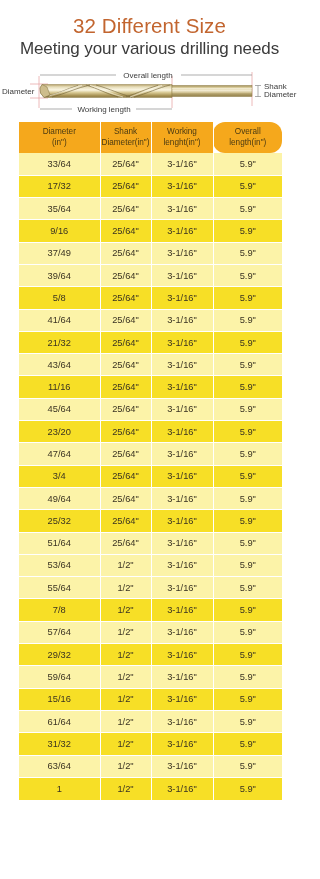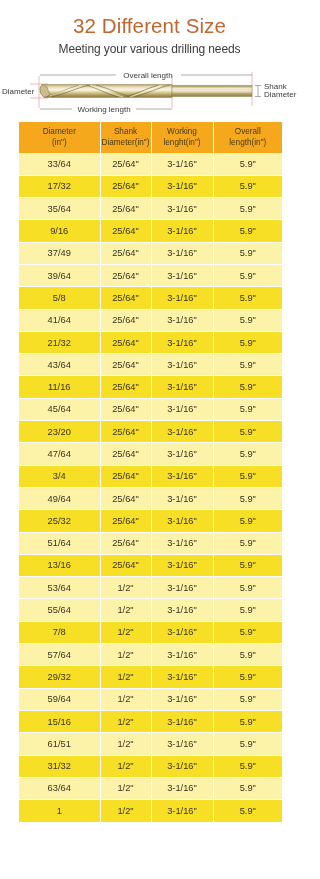--- a/index.html
+++ b/index.html
@@ -29,21 +29,21 @@
   .title {
     font-size: 20.5px;
     line-height: 25px;
     color: #c2652f;
     font-weight: 400;
     letter-spacing: 0.1px;
   }
 
   .subtitle {
     margin-top: 3px;
-    font-size: 12px;
+    font-size: 17px;
     line-height: 16px;
     color: #3b3b3b;
     font-weight: 400;
     letter-spacing: -0.1px;
   }
 
   
   .diagram {
     position: relative;
     width: 299px;
@@ -77,21 +77,21 @@
     color: #4a3a12;
     font-size: 8.2px;
     line-height: 10.5px;
     font-weight: 400;
     padding: 5px 1px;
     text-align: center;
     border-right: 1.4px solid #ffffff;
     vertical-align: middle;
     height: 30px;
   }
-  table.spec th:last-child { border-right: none; }
+  table.spec th:last-child { border-right: none; border-radius: 12px; }
 
   table.spec td {
     font-size: 9.3px;
     line-height: 12px;
     color: #3a3322;
     text-align: center;
     padding: 0;
     height: 22.3px;
     border-right: 1.4px solid #ffffff;
     border-bottom: 1.4px solid #ffffff;
@@ -321,26 +321,20 @@
             <td>25/64"</td>
             <td>3-1/16"</td>
             <td>5.9"</td>
           </tr>
           <tr class="row-a">
             <td>51/64</td>
             <td>25/64"</td>
             <td>3-1/16"</td>
             <td>5.9"</td>
           </tr>
-          <tr class="row-b">
-            <td>13/16</td>
-            <td>25/64"</td>
-            <td>3-1/16"</td>
-            <td>5.9"</td>
-          </tr>
           <tr class="row-a">
             <td>53/64</td>
             <td>1/2"</td>
             <td>3-1/16"</td>
             <td>5.9"</td>
           </tr>
           <tr class="row-a">
             <td>55/64</td>
             <td>1/2"</td>
             <td>3-1/16"</td>
@@ -370,21 +364,21 @@
             <td>3-1/16"</td>
             <td>5.9"</td>
           </tr>
           <tr class="row-b">
             <td>15/16</td>
             <td>1/2"</td>
             <td>3-1/16"</td>
             <td>5.9"</td>
           </tr>
           <tr class="row-a">
-            <td>61/51</td>
+            <td>61/64</td>
             <td>1/2"</td>
             <td>3-1/16"</td>
             <td>5.9"</td>
           </tr>
           <tr class="row-b">
             <td>31/32</td>
             <td>1/2"</td>
             <td>3-1/16"</td>
             <td>5.9"</td>
           </tr>

